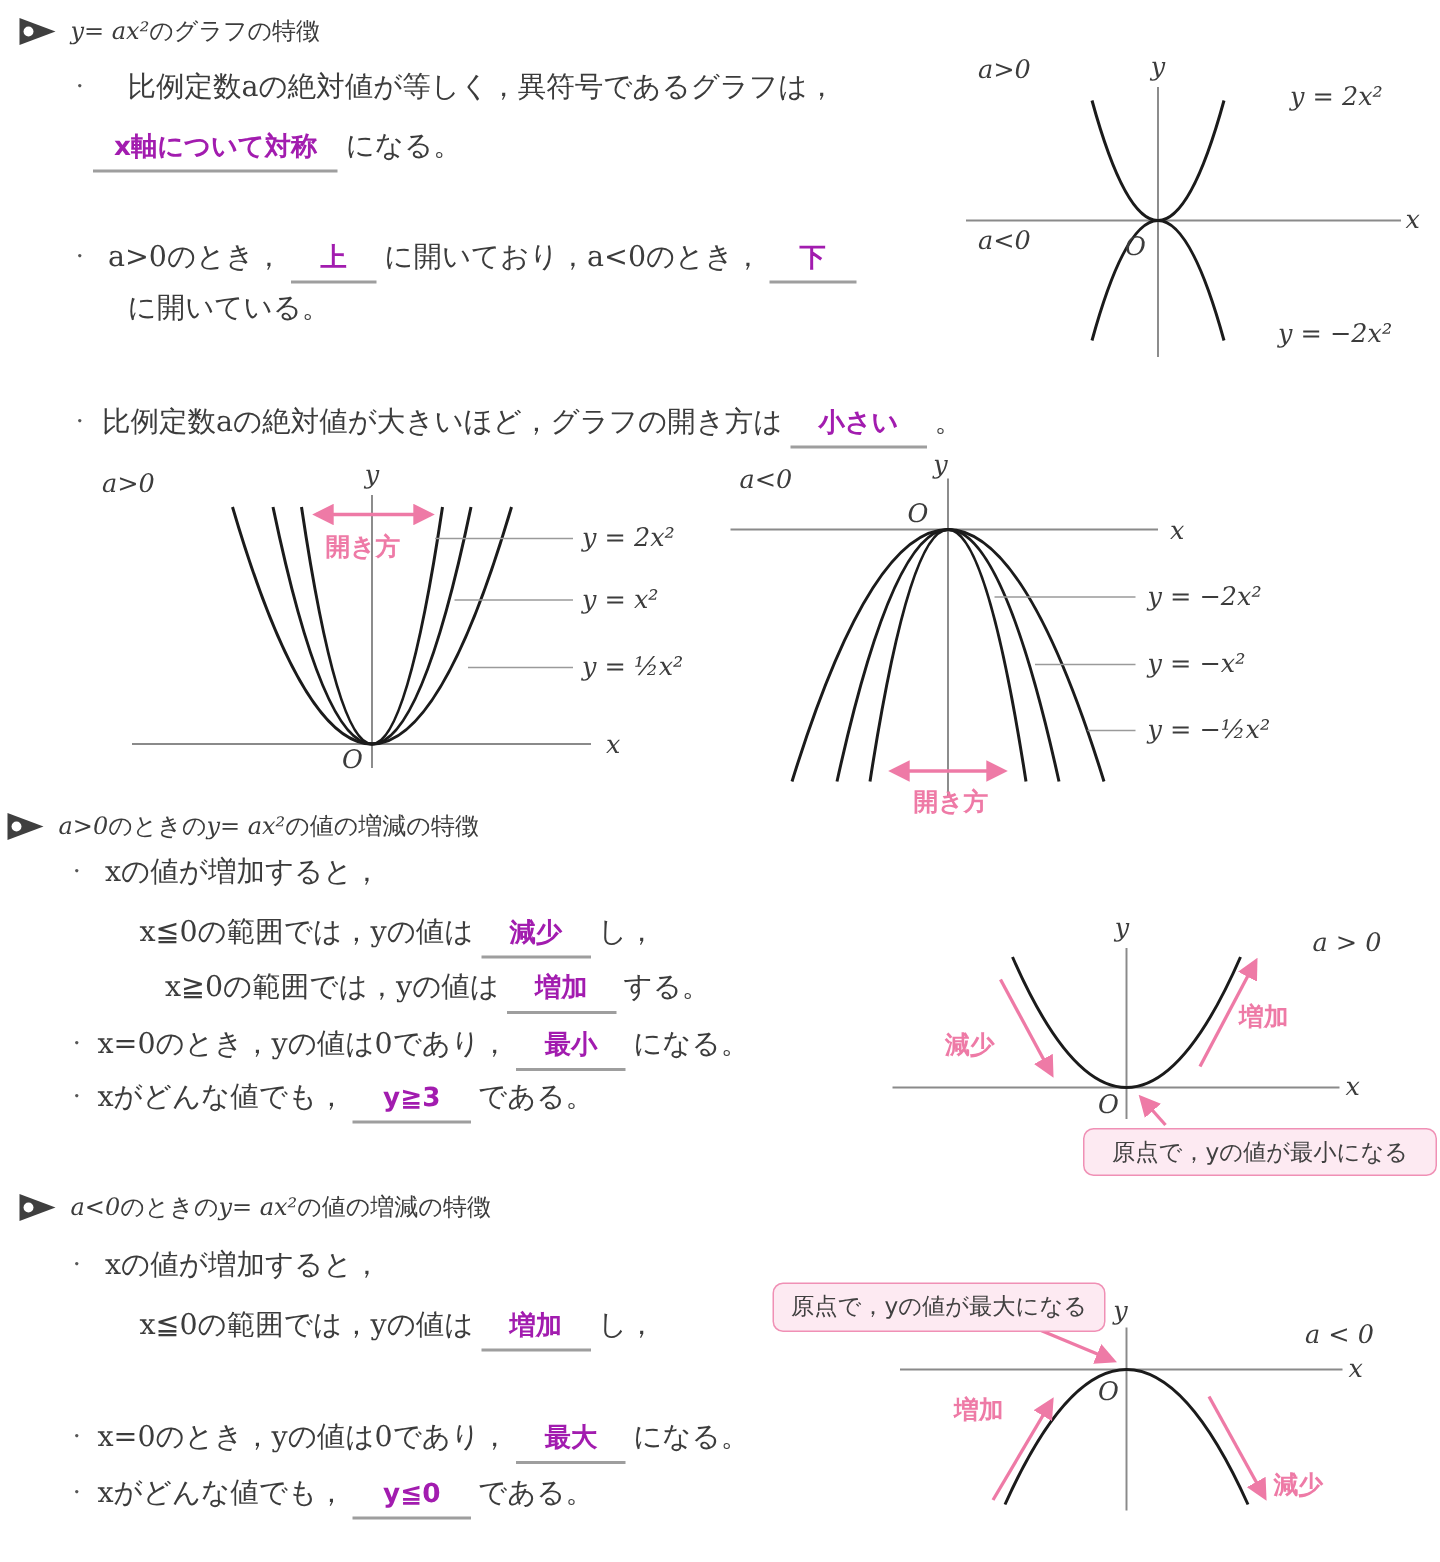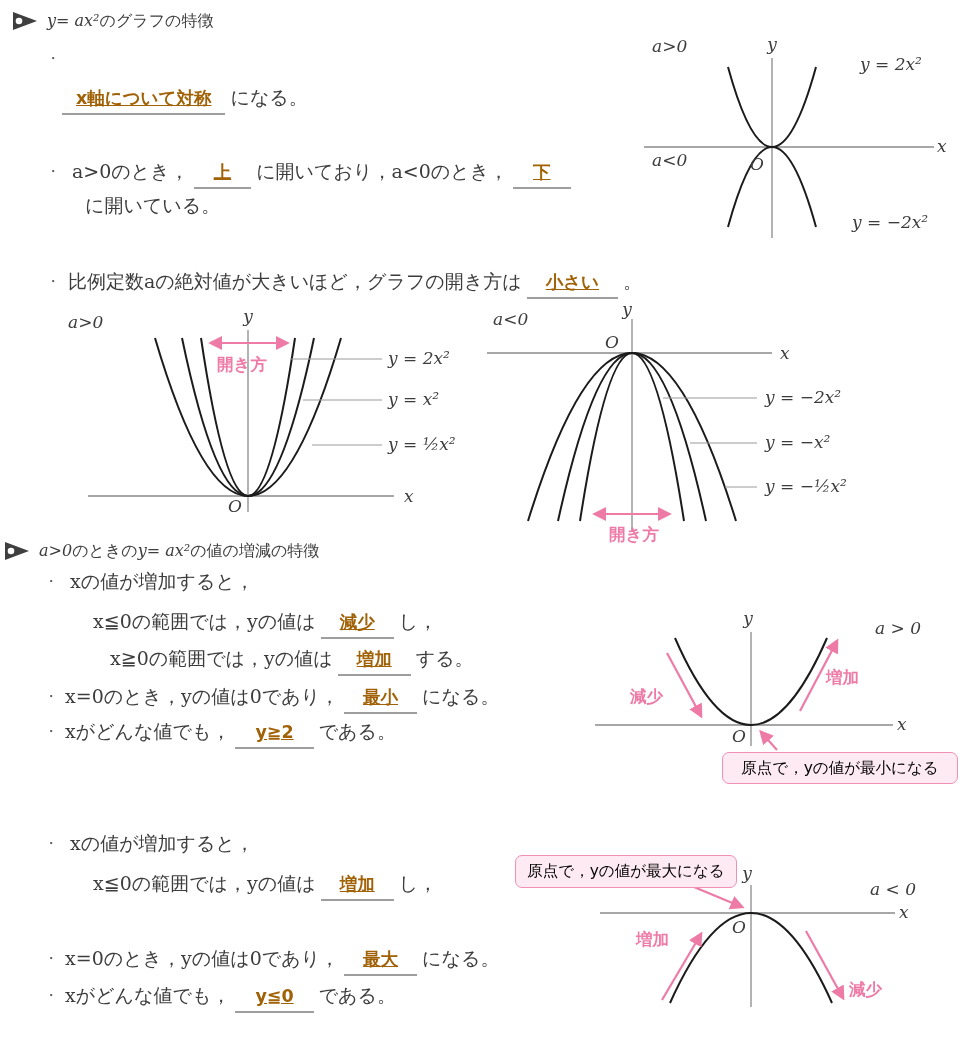--- a/index.html
+++ b/index.html
@@ -4,51 +4,54 @@
 <style>
   html,body{margin:0;padding:0;background:#ffffff;}
   .page{position:relative;width:960px;height:1041px;background:#fff;overflow:hidden;
         font-family:"DejaVu Serif",serif;color:#3c3c3c;}
   .h{position:absolute;display:flex;align-items:center;gap:9px;font-size:16px;
      line-height:26px;white-space:nowrap;}
   .line{position:absolute;font-size:19px;line-height:27px;white-space:nowrap;}
   .dot{position:absolute;font-size:14px;line-height:27px;color:#555;}
   .mi{font-style:italic;}
   .blank{display:inline-block;font-family:"DejaVu Sans",sans-serif;font-weight:bold;
-         color:#a16207;font-size:17.5px;line-height:23px;border-bottom:2px solid #9e9e9e;
-         padding:0 19px 3px;margin:0 5px;text-align:center;vertical-align:baseline;text-decoration:underline;}
+         color:#a21caf;font-size:17.5px;line-height:23px;border-bottom:2px solid #9e9e9e;
+         padding:0 19px 3px;margin:0 5px;text-align:center;vertical-align:baseline;}
   .blank.sm{padding:0 20px 3px;}
   .blank.lg{padding:0 14px 3px;}
   .graph{position:absolute;}
   .axis{stroke:#8a8a8a;stroke-width:1.3;fill:none;}
   .curve{stroke:#1b1b1b;stroke-width:2;fill:none;}
   .leader{stroke:#9a9a9a;stroke-width:1;fill:none;}
   .pk{stroke:#ee7aa6;stroke-width:2.2;fill:none;}
   text.m{font-family:"DejaVu Serif",serif;font-style:italic;font-size:17px;fill:#3c3c3c;}
   text.jp{font-family:"DejaVu Sans",sans-serif;font-size:16.5px;font-weight:bold;fill:#ee7aa6;}
   .mid{text-anchor:middle;}
   .end{text-anchor:end;}
   .callout{position:absolute;background:#fdeaf2;border:1.6px solid #f090b5;border-radius:7px;
-           font-family:"DejaVu Sans",sans-serif;font-size:15.5px;color:#000000;
+           font-family:"DejaVu Sans",sans-serif;font-size:15.5px;color:#404040;
            display:flex;align-items:center;justify-content:center;white-space:nowrap;}
 </style>
 </head>
 <body>
 
 <div class="page">
 
   <div class="h" style="left:12px;top:8px">
     <svg width="26" height="20" viewBox="0 0 26 20">
       <polygon points="1,1 25,10 1,19" fill="#3f3f3f"></polygon>
         <circle cx="7" cy="10" r="3.3" fill="#fff"></circle>
     </svg>
     <span><span class="mi">y= ax²</span><span>のグラフの特徴</span></span>
   </div>
 
   <div class="dot" style="left:46px;top:45px">・</div>
+  <div class="line" style="left:85px;top:45px">
+    <span>比例定数aの絶対値が等しく，異符号であるグラフは，</span>
+  </div>
   <div class="line" style="left:57px;top:84px">
     <span class="blank lg">x軸について対称</span><span>になる。</span>
   </div>
 
   <div class="dot" style="left:46px;top:158px">・</div>
   <div class="line" style="left:72px;top:158px">
     <span>a&gt;0のとき，</span><span class="blank sm">上</span><span>に開いており，a&lt;0のとき，</span><span class="blank sm">下</span>
   </div>
   <div class="line" style="left:85px;top:192px">
     <span>に開いている。</span>
@@ -135,41 +138,48 @@
   </div>
   <div class="line" style="left:110px;top:645px">
     <span>x≧0の範囲では，yの値は</span><span class="blank">増加</span><span>する。</span>
   </div>
   <div class="dot" style="left:44px;top:683px">・</div>
   <div class="line" style="left:65px;top:683px">
     <span>x=0のとき，yの値は0であり，</span><span class="blank">最小</span><span>になる。</span>
   </div>
   <div class="dot" style="left:44px;top:718px">・</div>
   <div class="line" style="left:65px;top:718px">
-    <span>xがどんな値でも，</span><span class="blank sm">y≧2</span><span>である。</span>
+    <span>xがどんな値でも，</span><span class="blank sm">y≧3</span><span>である。</span>
   </div>
 
   <svg class="graph" style="left:560px;top:598px" width="400" height="192" viewBox="0 0 400 192">
     <line class="axis" x1="35" y1="127" x2="333" y2="127"></line>
     <line class="axis" x1="191" y1="34" x2="191" y2="148"></line>
     <path class="curve" d="M115,40 Q191,214 267,40"></path>
     <line class="pk" x1="107" y1="55" x2="141" y2="118" marker-end="url(#ah)"></line>
     <line class="pk" x1="240" y1="113" x2="277" y2="43" marker-end="url(#ah)"></line>
     <line class="pk" x1="217" y1="152" x2="201" y2="134" marker-end="url(#ah)"></line>
     <text class="jp" x="70" y="104">減少</text>
     <text class="jp" x="266" y="85">増加</text>
     <text class="m" x="315" y="36">a &gt; 0</text>
     <text class="m mid" x="188" y="26">y</text>
     <text class="m" x="337" y="132">x</text>
     <text class="m end" x="186" y="144">O</text>
   </svg>
   <div class="callout" style="left:722px;top:752px;width:234px;height:30px">
     <span>原点で，yの値が最小になる</span>
   </div>
 
+  <div class="h" style="left:12px;top:792px">
+    <svg width="26" height="20" viewBox="0 0 26 20">
+      <polygon points="1,1 25,10 1,19" fill="#3f3f3f"></polygon>
+        <circle cx="7" cy="10" r="3.3" fill="#fff"></circle>
+    </svg>
+    <span><span class="mi">a&lt;0</span><span>のときの</span><span class="mi">y= ax²</span><span>の値の増減の特徴</span></span>
+  </div>
 
   <div class="dot" style="left:44px;top:830px">・</div>
   <div class="line" style="left:70px;top:830px">
     <span>xの値が増加すると，</span>
   </div>
   <div class="line" style="left:93px;top:870px">
     <span>x≦0の範囲では，yの値は</span><span class="blank">増加</span><span>し，</span>
   </div>
   <div class="dot" style="left:44px;top:945px">・</div>
   <div class="line" style="left:65px;top:945px">

